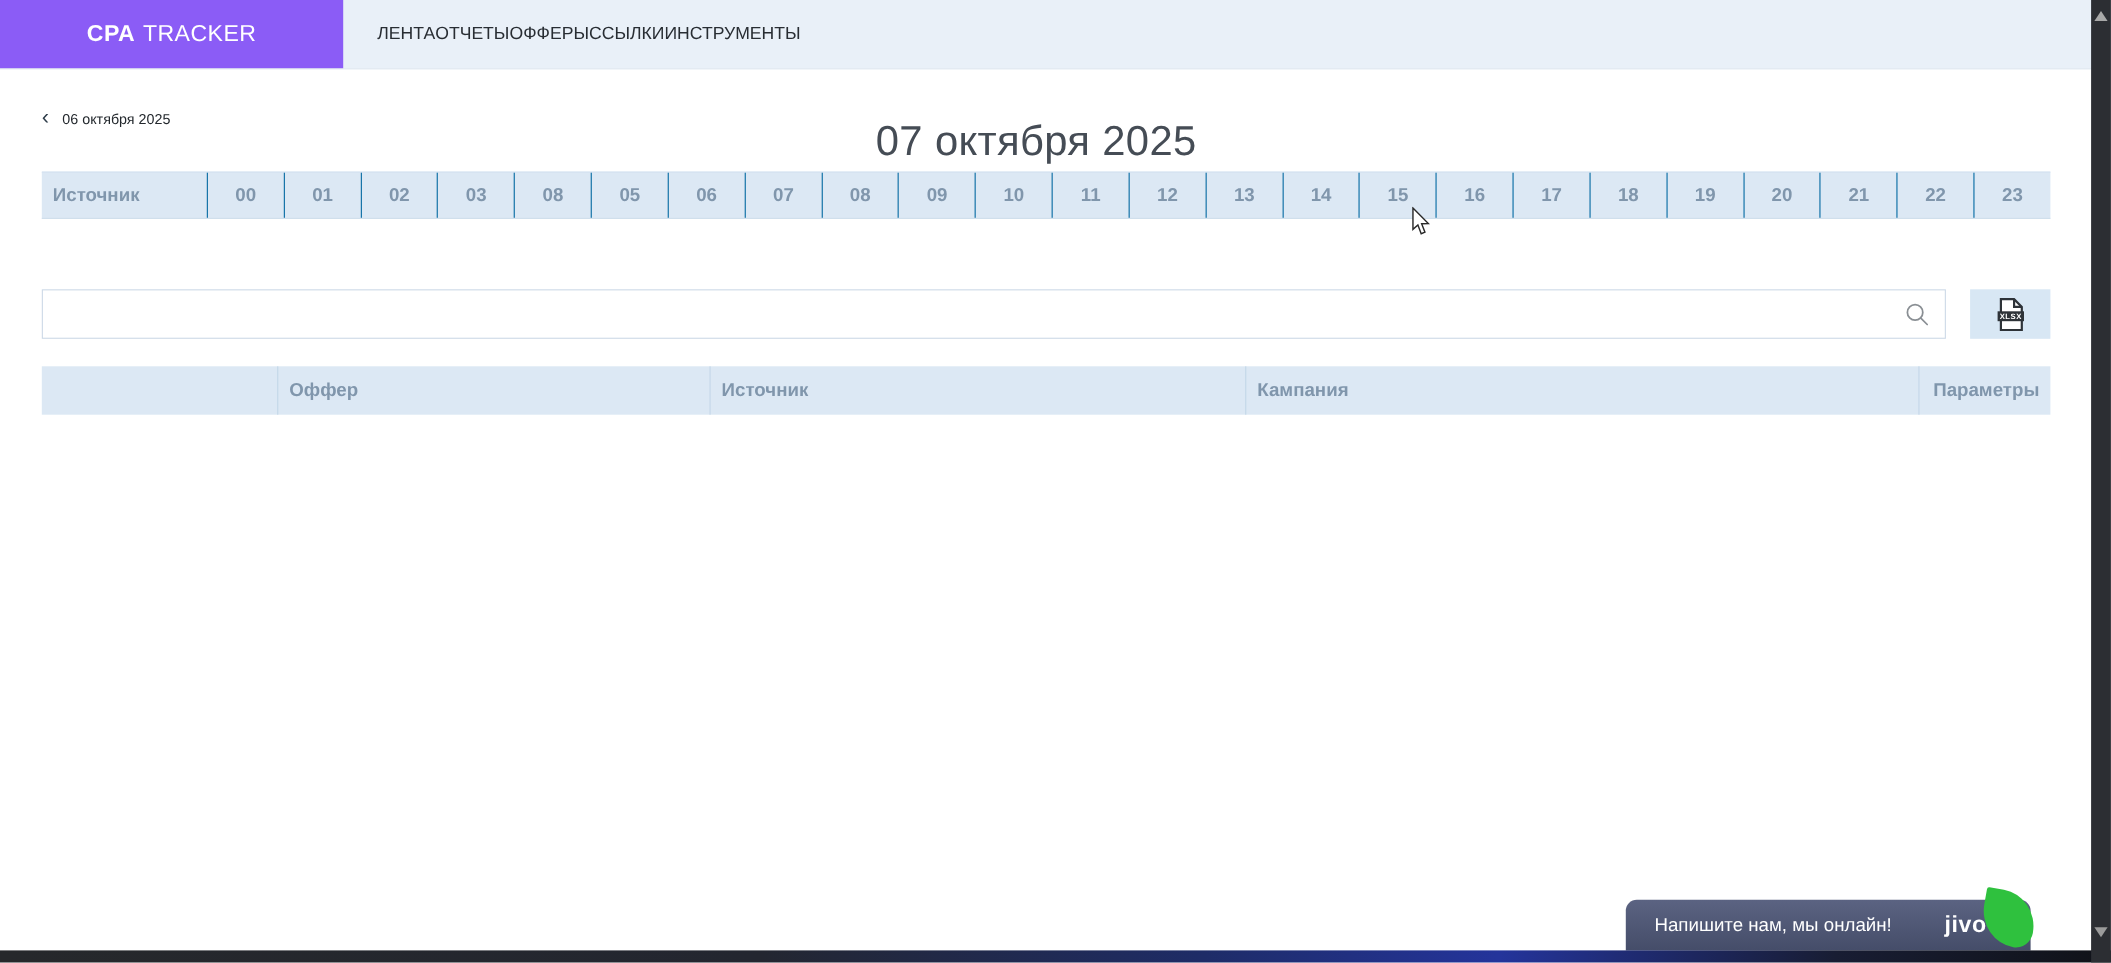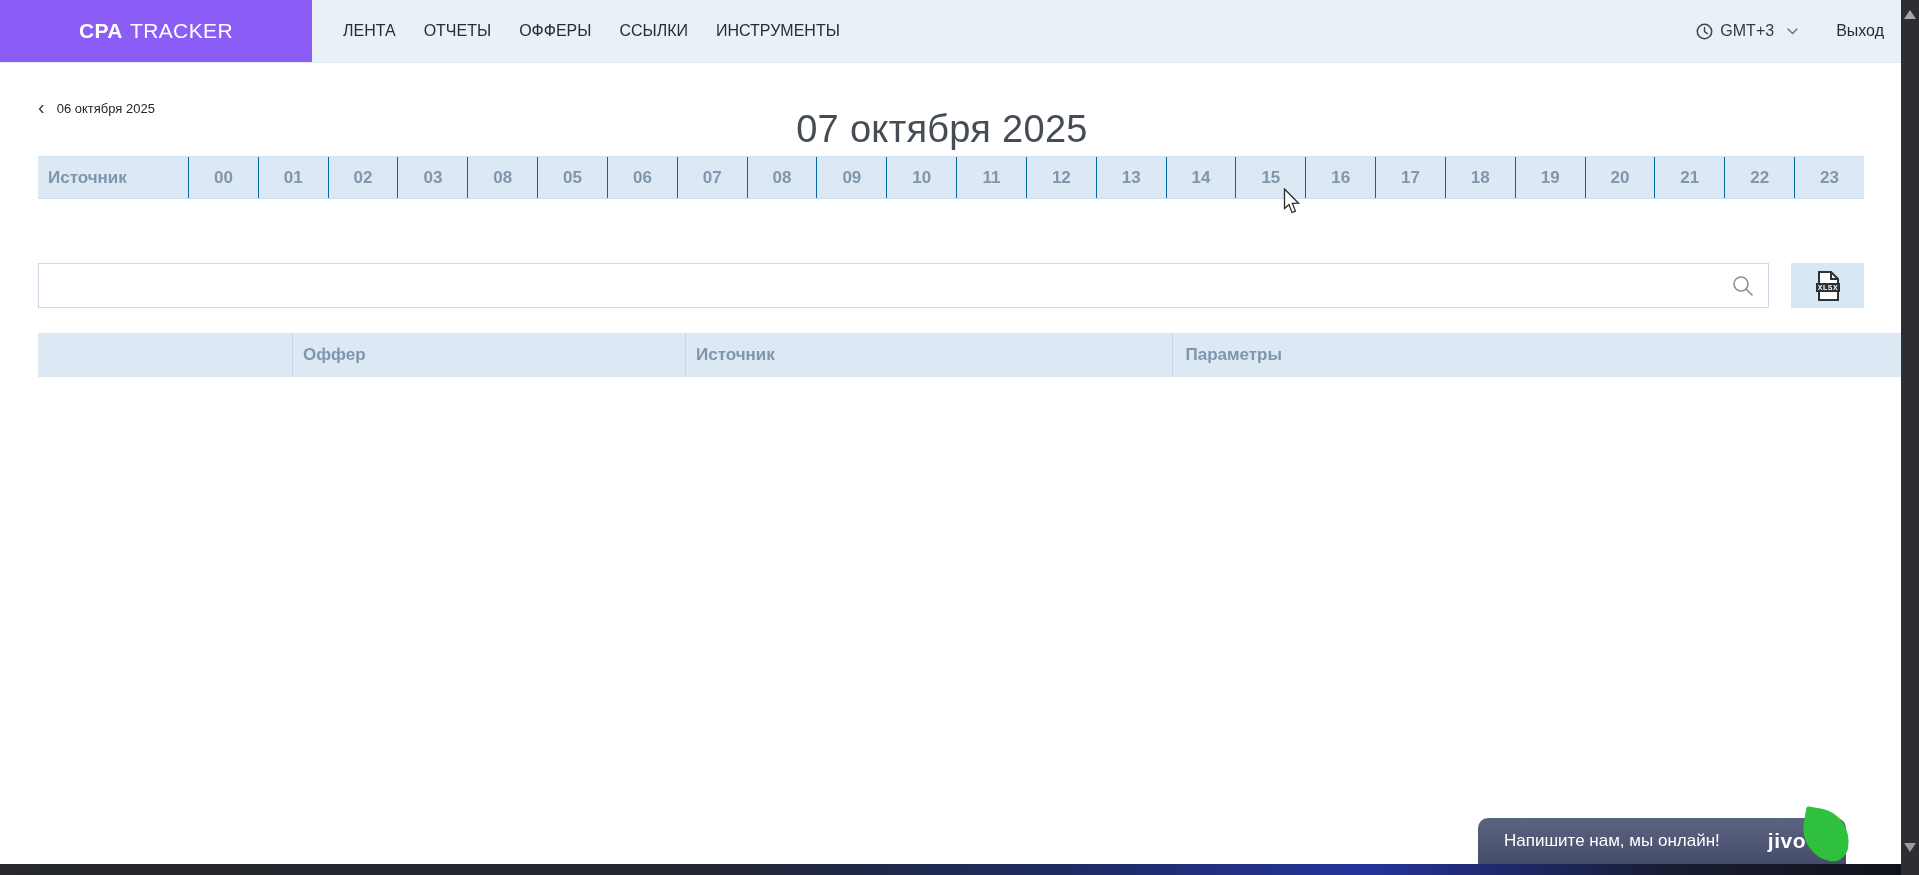--- a/index.html
+++ b/index.html
@@ -7,21 +7,21 @@
     width:1919px;height:875px;position:relative;overflow:hidden;
     background:#ffffff;font-family:"Liberation Sans",sans-serif;
     -webkit-font-smoothing:antialiased;
   }
   
   .navbar{position:absolute;left:0;top:0;width:1919px;height:62px;background:#e9f0f8;border-bottom:1px solid #e2e9f1;}
   .logo{position:absolute;left:0;top:0;width:312px;height:62px;background:#8b5cf6;color:#fff;
         display:flex;align-items:center;justify-content:center;font-size:21px;letter-spacing:.4px;cursor:pointer;}
   .logo .bold{font-weight:700;margin-right:7px;}
   .logo .light{font-weight:300;}
-  .nav-menu{position:absolute;left:343px;top:0;height:62px;display:flex;align-items:center;gap:28px;}
+  .nav-menu{position:absolute;left:343px;top:0;height:62px;display:flex;align-items:center;}
   .nav-item{font-size:16px;color:#282d33;cursor:pointer;white-space:nowrap;}
   .nav-right{position:absolute;right:35px;top:0;height:62px;display:flex;align-items:center;}
   .tz{display:flex;align-items:center;gap:7px;font-size:16px;color:#343a41;cursor:pointer;}
   .tz .chev{margin-left:6px;display:flex;align-items:center;}
   .logout{margin-left:38px;font-size:16px;color:#282d33;cursor:pointer;}
 
   
   .prev-link{position:absolute;left:38px;top:98px;display:flex;align-items:center;gap:12px;cursor:pointer;}
   .prev-chev{font-size:20px;line-height:1;color:#2e3c49;transform:translateY(-1px);}
   .prev-label{font-size:13px;color:#23282d;}
@@ -38,21 +38,21 @@
   
   .search-row{position:absolute;left:38px;top:263px;width:1826px;height:45px;display:flex;align-items:stretch;}
   .search-box{flex:1;position:relative;background:#fff;border:1px solid #ccd9e7;box-sizing:border-box;}
   .search-input{width:100%;height:100%;border:none;outline:none;background:transparent;
                 font-size:16px;color:#333;padding:0 50px 0 12px;box-sizing:border-box;font-family:inherit;}
   .search-icon{position:absolute;right:13px;top:50%;transform:translateY(-50%);display:flex;cursor:pointer;}
   .export-btn{flex:none;width:73px;margin-left:22px;background:#d8e7f4;border:none;
               display:flex;align-items:center;justify-content:center;cursor:pointer;padding:0;}
 
   
-  .table-head{position:absolute;left:38px;top:333px;width:1826px;height:44px;display:flex;background:#dce8f4;padding-left:40px;}
+  .table-head{position:absolute;left:38px;top:333px;width:1826px;height:44px;display:flex;background:#dce8f4;}
   .th{display:flex;align-items:center;font-size:17px;font-weight:700;color:#8096ac;
       padding-left:10px;box-sizing:border-box;border-left:1px solid #c3d6e8;}
   .th.first{border-left:none;}
   .th.c0{width:214px;}
   .th.c1{width:393px;}
   .th.c2{width:487px;}
   .th.c3{width:612px;}
   .th.c4{width:120px;justify-content:flex-end;padding-right:10px;padding-left:0;}
 
   
@@ -93,37 +93,20 @@
 
       <span class="nav-item">ОТЧЕТЫ</span>
 
       <span class="nav-item">ОФФЕРЫ</span>
 
       <span class="nav-item">ССЫЛКИ</span>
 
       <span class="nav-item">ИНСТРУМЕНТЫ</span>
     </nav>
 
-  <div class="nav-right">
-    <div class="tz">
-      <span style="display:flex;">
-        <svg width="17" height="17" viewBox="0 0 17 17" fill="none">
-          <circle cx="8.5" cy="8.5" r="7.2" stroke="#3c434a" stroke-width="1.5"></circle>
-          <path d="M8.5 4.5 V8.7 L11.3 10.6" stroke="#3c434a" stroke-width="1.4" stroke-linecap="round" fill="none"></path>
-        </svg>
-      </span>
-      <span>GMT+3</span>
-      <span class="chev">
-        <svg width="11" height="7" viewBox="0 0 11 7" fill="none">
-          <path d="M1 1 L5.5 5.5 L10 1" stroke="#6b7885" stroke-width="1.5" fill="none" stroke-linecap="round"></path>
-        </svg>
-      </span>
-    </div>
-    <span class="logout">Выход</span>
-  </div>
 </div>
 
 <div class="prev-link">
   <span class="prev-chev">‹</span>
   <span class="prev-label">06 октября 2025</span>
 </div>
 <h1 class="page-title">07 октября 2025</h1>
 
 <div class="hours-row">
   <div class="hour-cell source-cell">Источник</div>
@@ -199,20 +182,21 @@
         <text x="13" y="20" text-anchor="middle" font-family="Liberation Sans, sans-serif" font-size="7" font-weight="bold" fill="#ffffff" letter-spacing="0.5">XLSX</text>
       </svg>
     </span>
   </button>
 </div>
 
 <div class="table-head">
   <div class="th first c0"></div>
   <div class="th c1">Оффер</div>
   <div class="th c2">Источник</div>
+  <div class="th c3">Кампания</div>
   <div class="th c4">Параметры</div>
 </div>
 
 <div class="chat">
   <span class="chat-msg">Напишите нам, мы онлайн!</span>
   <span class="chat-leaf"></span>
   <span class="chat-brand">jivo</span>
 </div>
 
 <div class="bottom-strip"></div>

